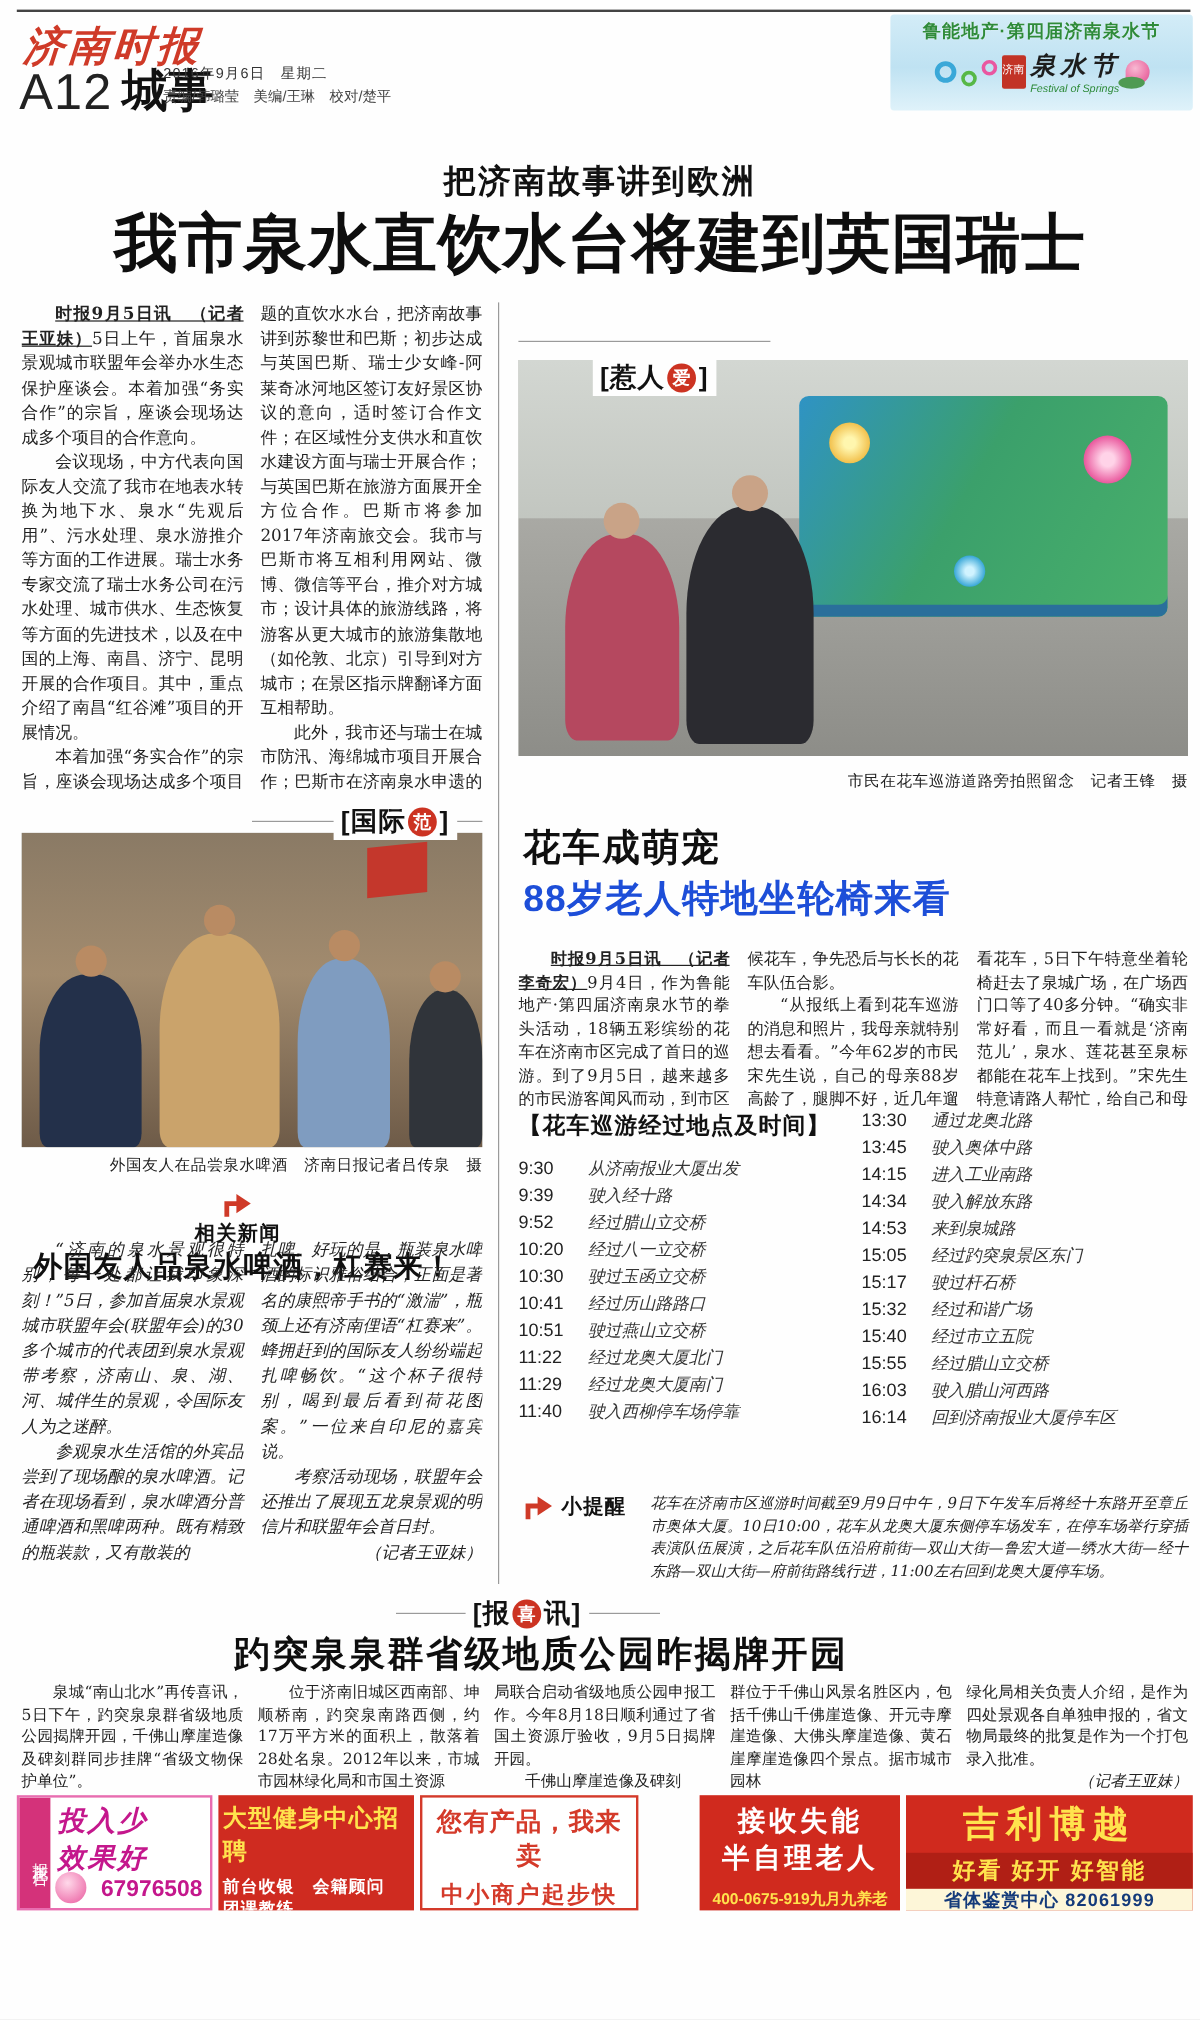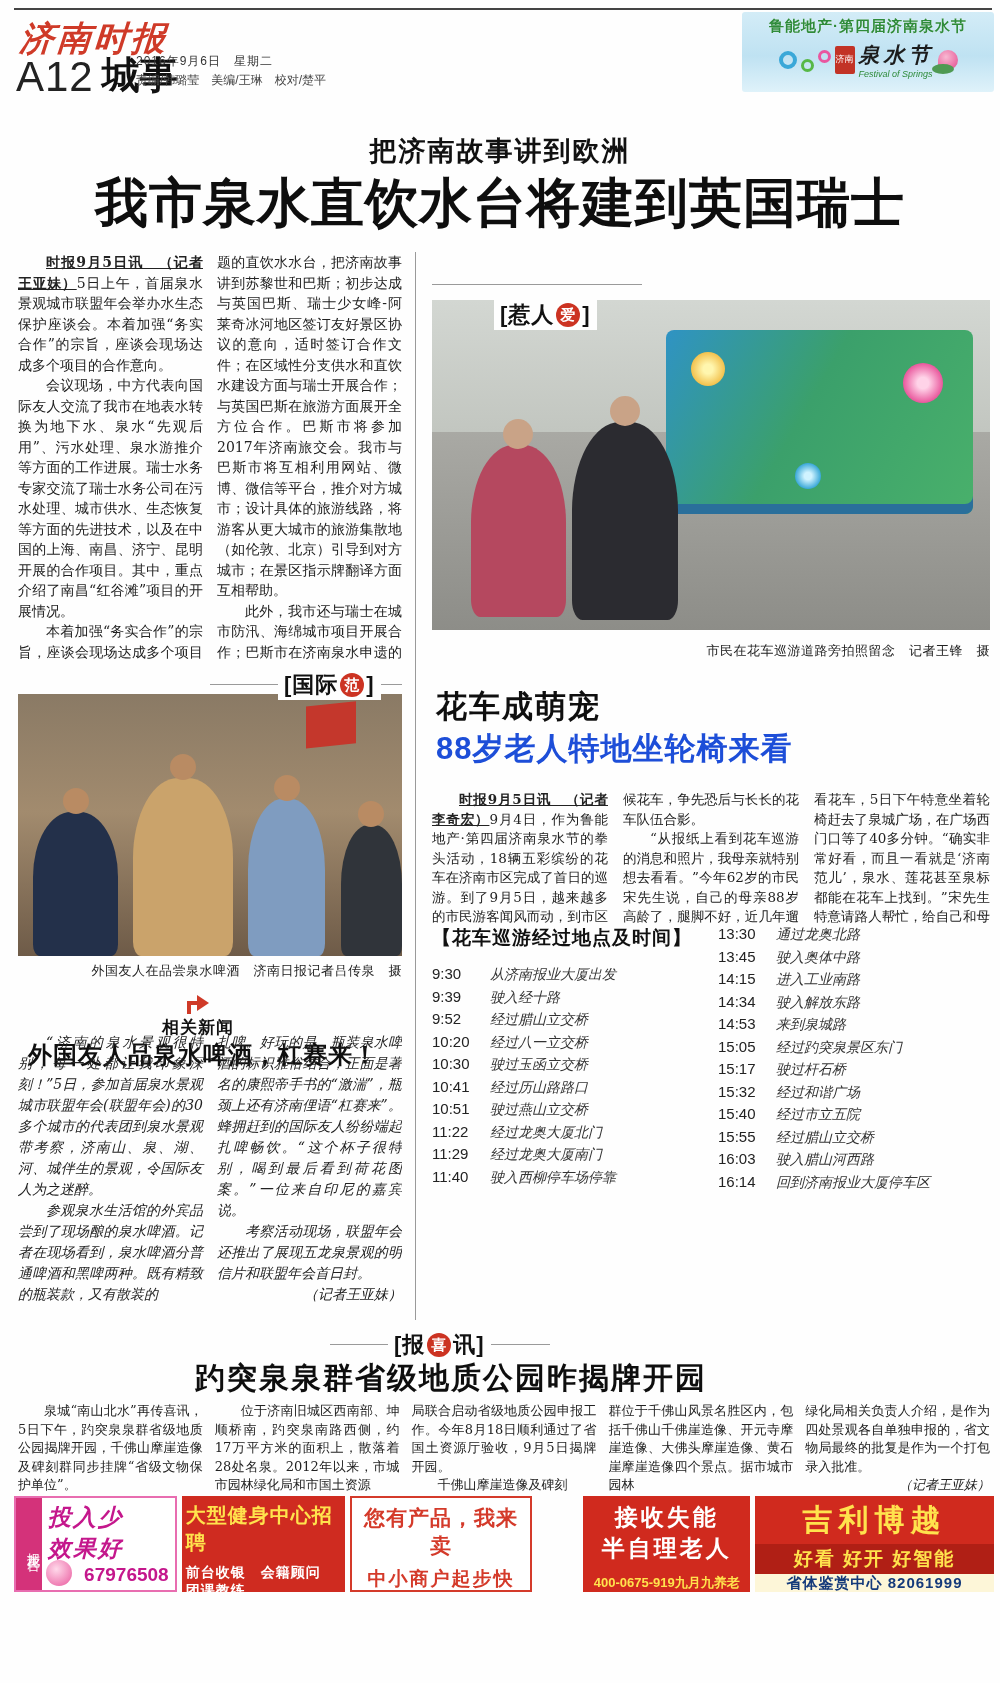--- a/index.html
+++ b/index.html
@@ -310,20 +310,29 @@
           <span class="sch-time">16:03</span>
           <span class="sch-place">驶入腊山河西路</span>
         </div>
       <div class="sch-row">
           <span class="sch-time">16:14</span>
           <span class="sch-place">回到济南报业大厦停车区</span>
         </div>
     </div>
   </div>
 
+  <div class="tip">
+    <div class="tip-label-wrap">
+      <svg class="arrow-ic" viewBox="0 0 26 24">
+          <path d="M2 22 L2 9 L12 9 L12 3 L24 11 L12 19 L12 13 L6 13 L6 22 Z" fill="#cf3a28"></path>
+        </svg>
+      <span class="tagname">小提醒</span>
+    </div>
+    <div class="tip-text">花车在济南市区巡游时间截至9月9日中午，9日下午发车后将经十东路开至章丘市奥体大厦。10日10:00，花车从龙奥大厦东侧停车场发车，在停车场举行穿插表演队伍展演，之后花车队伍沿府前街—双山大街—鲁宏大道—绣水大街—经十东路—双山大街—府前街路线行进，11:00左右回到龙奥大厦停车场。</div>
+  </div>
 
   <div class="hairline" style="left:210px; top:684px; width:192px; height:1px;"></div>
   <div class="blabel" style="left:278px; top:670px;">
     <span>[国际</span>
     <span class="ccircle">范</span>
     <span>]</span>
   </div>
 
   <div class="photo" style="left:18px; top:694px; width:384px; height:262px;">
     <div class="beer-bg"></div>

